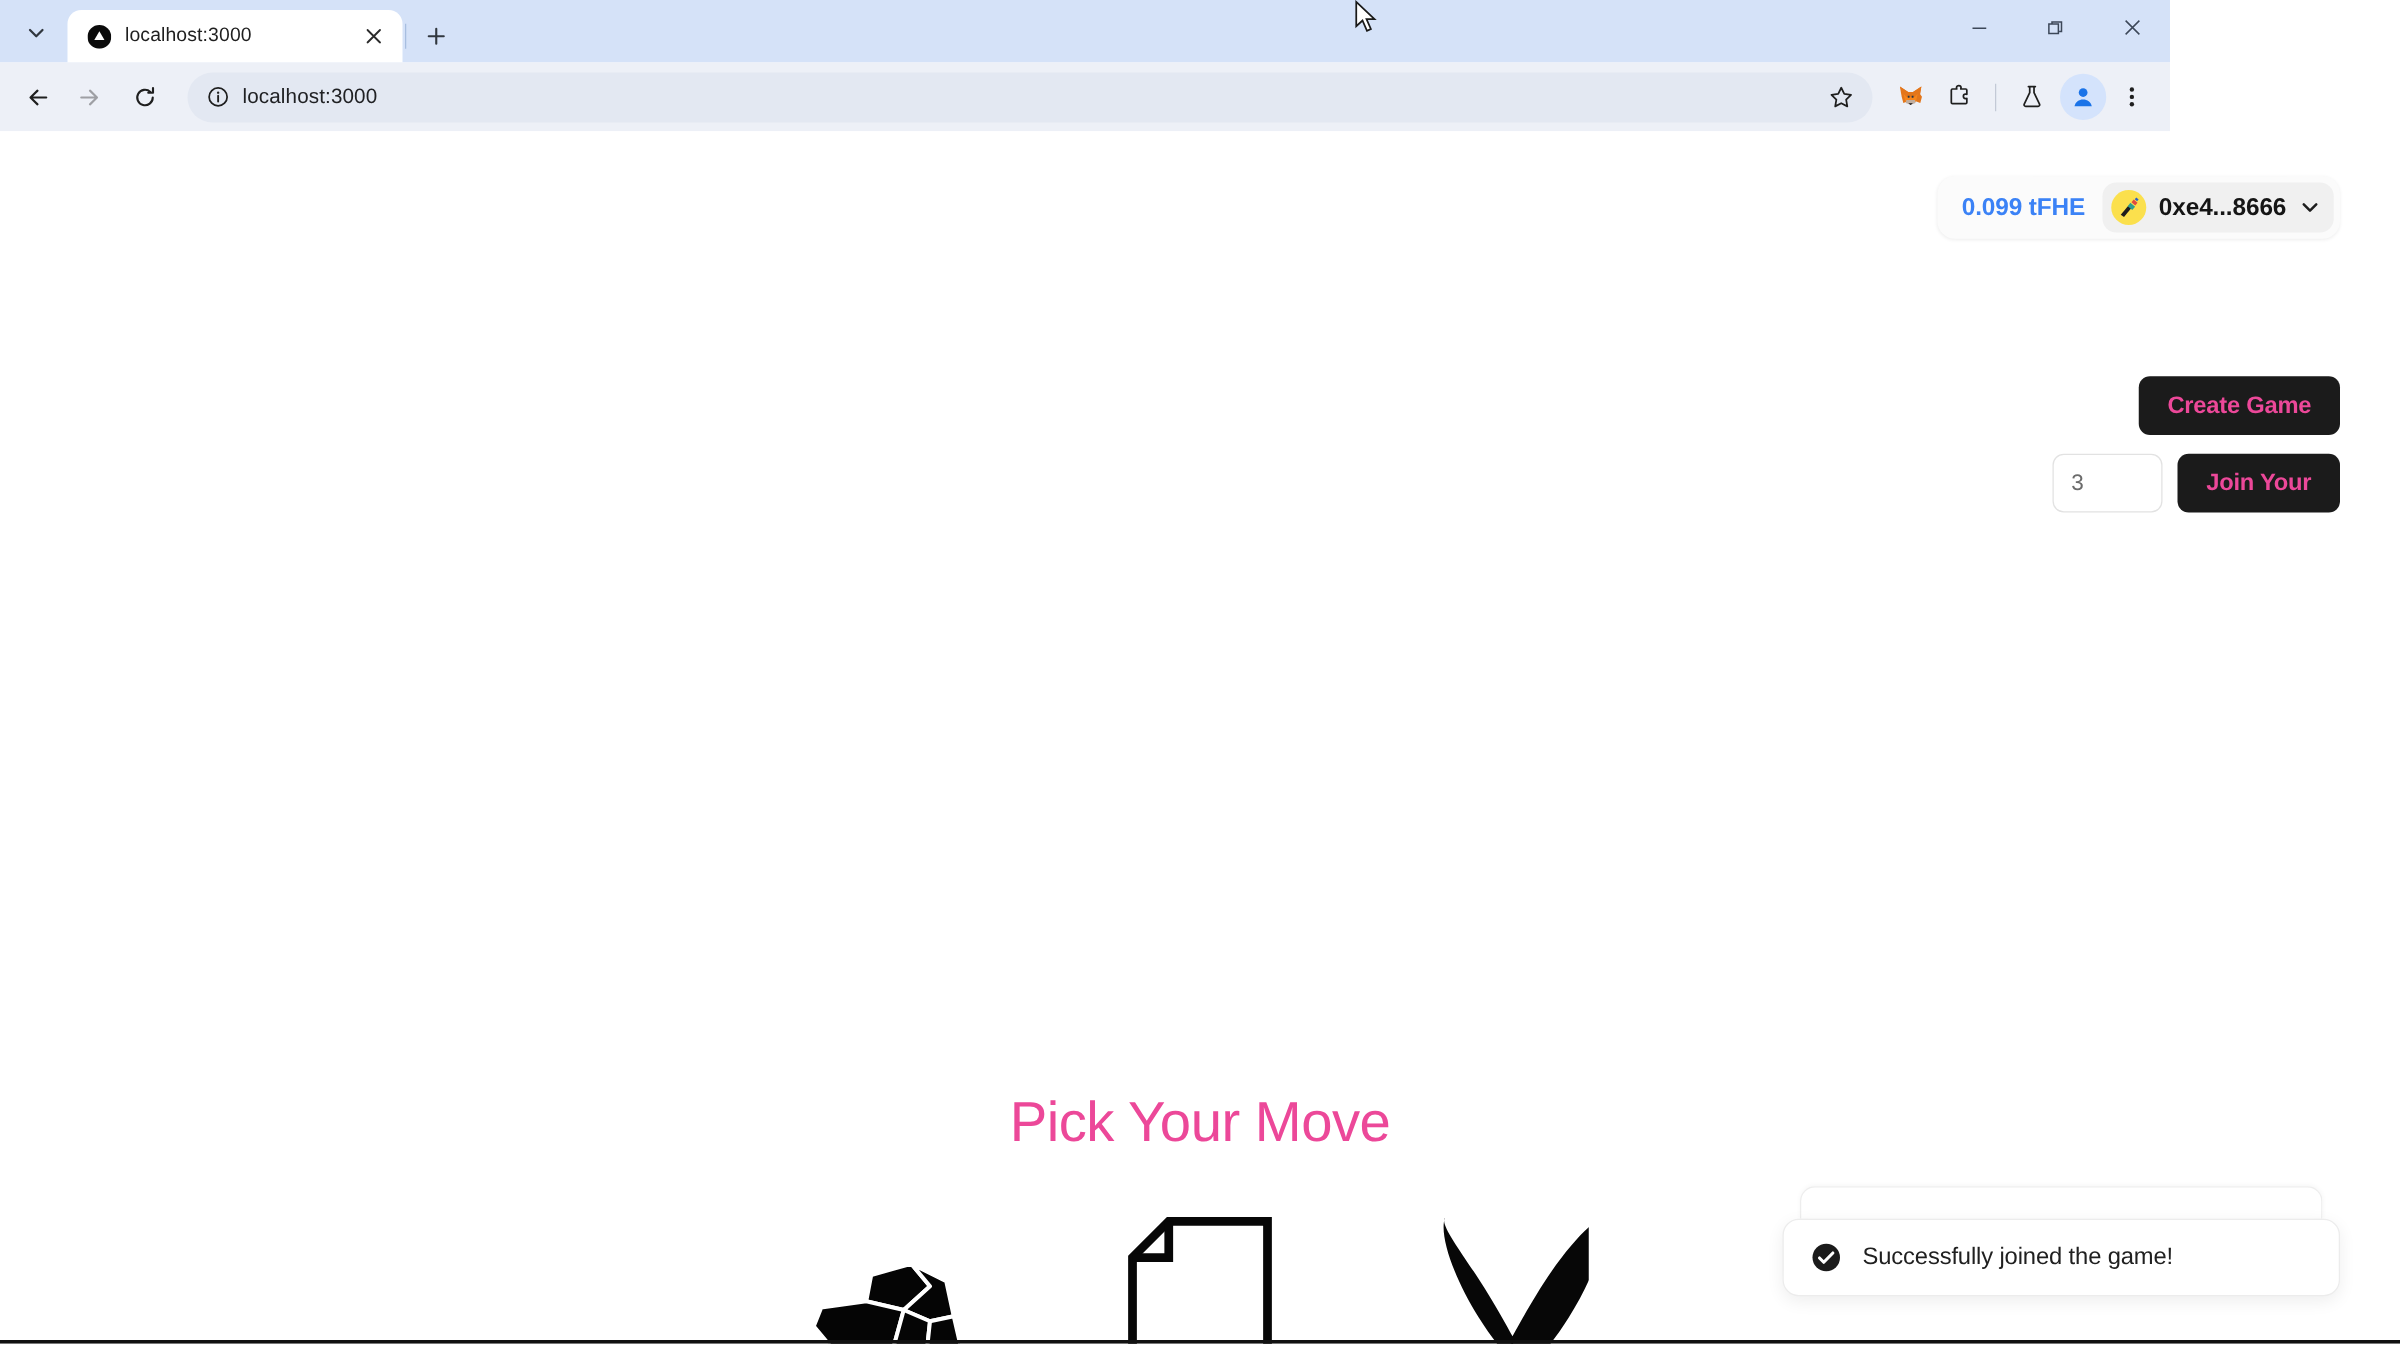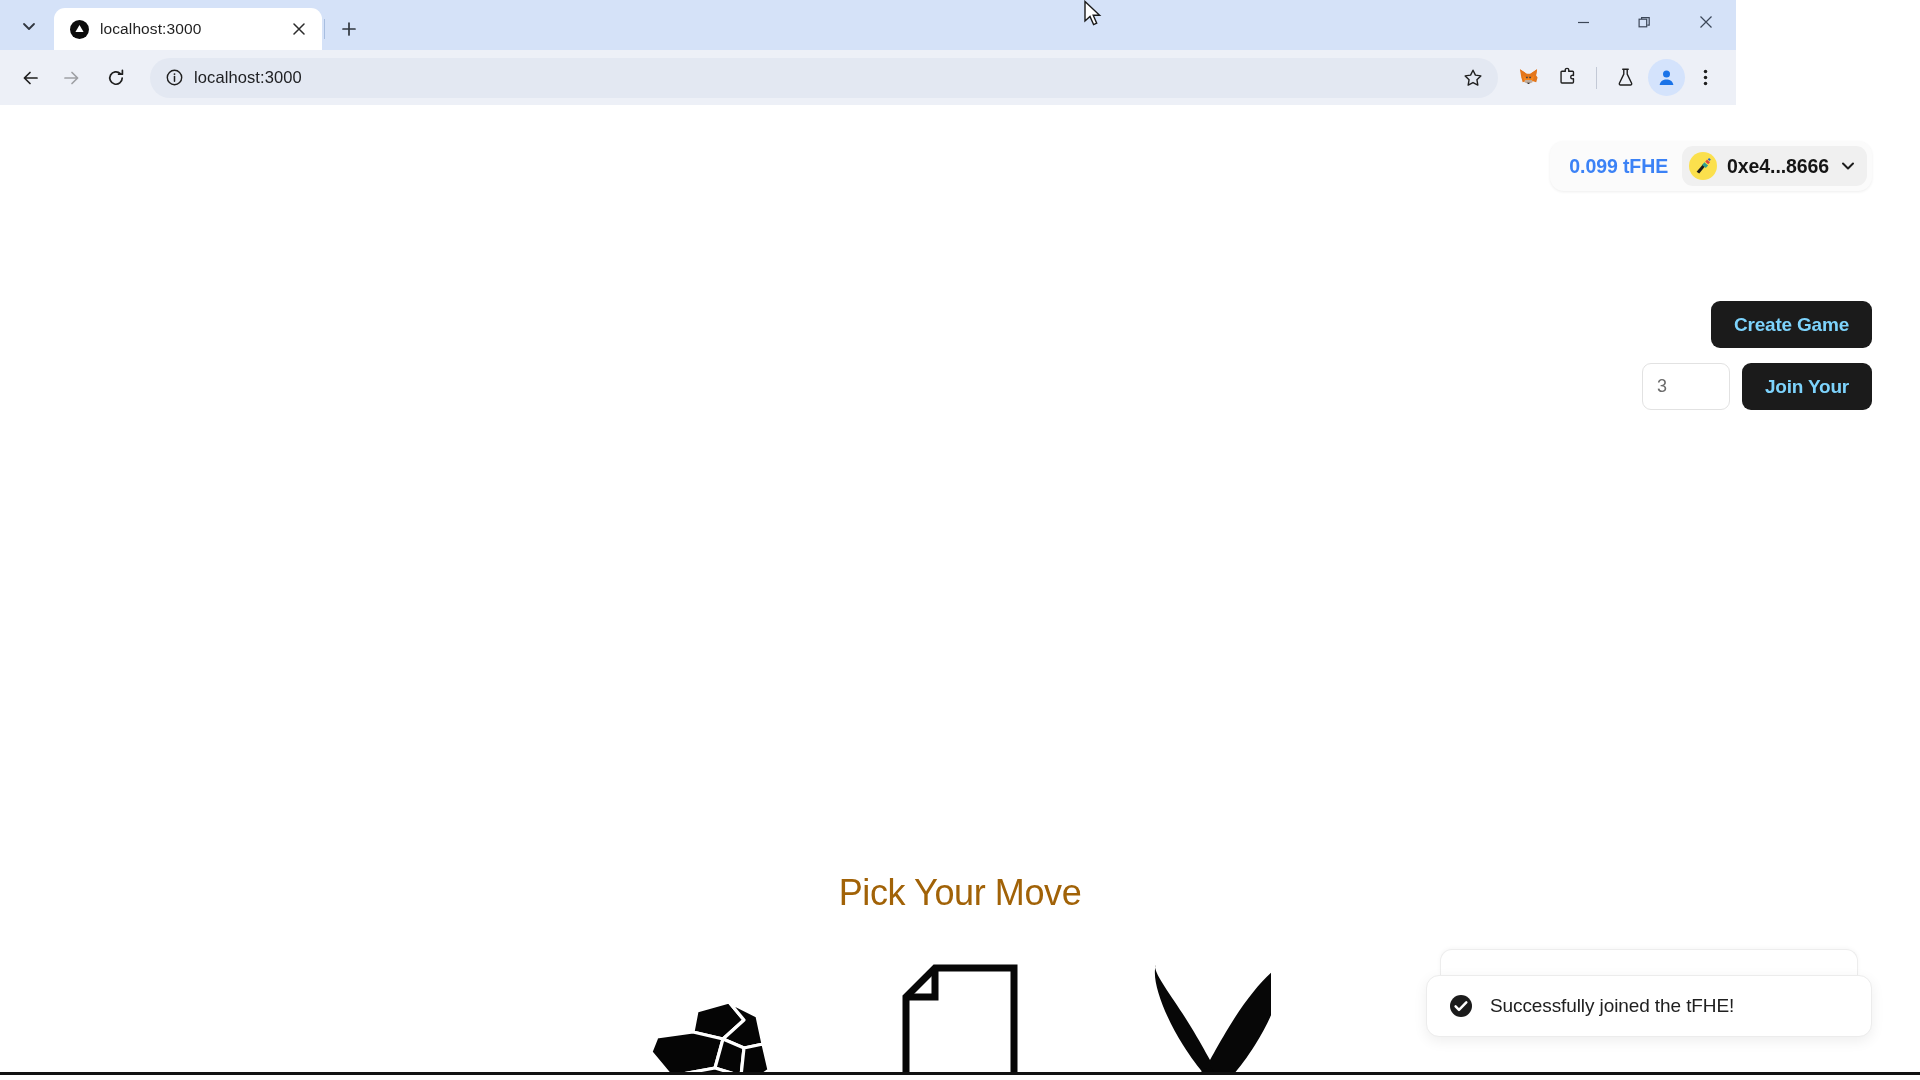--- a/index.html
+++ b/index.html
@@ -132,21 +132,21 @@
   }
   .wallet-avatar svg{ width:22px; height:22px; display:block; }
   .wallet-addr{
     font-size:19.5px; font-weight:700; color:#151515; letter-spacing:-.1px;
     white-space:nowrap;
   }
   .wallet-chev{ width:16px; height:16px; flex:none; margin-left:1px; }
 
   
   .btn-dark{
-    background:#1b1b1b; color:#7dd3fc; border:none; border-radius:9px;
+    background:#1b1b1b; color:#ec4899; border:none; border-radius:9px;
     font-family:"Liberation Sans", sans-serif;
     font-size:19px; font-weight:700; letter-spacing:-.2px;
     display:flex; align-items:center; justify-content:center;
     cursor:pointer;
   }
   .create-row{
     position:absolute; right:48px; top:196px;
   }
   #create-game-button{ height:47px; padding:0 23px; }
 
@@ -160,21 +160,21 @@
     font-size:18px; color:#6b6b6b; padding:0 14px; outline:none;
   }
   #join-game-button{ height:47px; padding:0 23px; }
 
   
   .pick-section{
     position:absolute; left:0; top:770px; width:1920px;
     display:flex; flex-direction:column; align-items:center;
   }
   .pick-title{
-    font-size:36px; font-weight:300; color:#a16207; letter-spacing:-.4px;
+    font-size:45px; font-weight:300; color:#ec4899; letter-spacing:-.4px;
     line-height:1;
   }
   .moves-row{
     margin-top:40px; display:flex; align-items:flex-end;
     gap:0;
   }
   .move-cell{
     width:250px; height:190px; display:flex; align-items:center;
     justify-content:center; cursor:pointer;
   }
@@ -423,21 +423,21 @@
       </div>
     </div>
 
     <div class="toast-stack">
       <div class="toast-ghost"></div>
       <div class="toast">
         <svg class="toast-icon" viewBox="0 0 24 24">
           <circle cx="12" cy="12" r="11" fill="#1b1b1b"></circle>
           <path d="M6.6 12.4l3.4 3.4 7.3-7.4" fill="none" stroke="#ffffff" stroke-width="2.5" stroke-linecap="round" stroke-linejoin="round"></path>
         </svg>
-        <span class="toast-msg">Successfully joined the tFHE!</span>
+        <span class="toast-msg">Successfully joined the game!</span>
       </div>
     </div>
 
     <div class="page-bottom-line"></div>
   </div>
 
   <svg class="cursor" viewBox="0 0 20 28">
     <path d="M2 1.5 L2 21 L7 16.4 L10.6 24.6 L13.7 23.2 L10.2 15.2 L16.6 15.2 Z" fill="#ffffff" stroke="#1a1a1a" stroke-width="1.4"></path>
   </svg>
 

